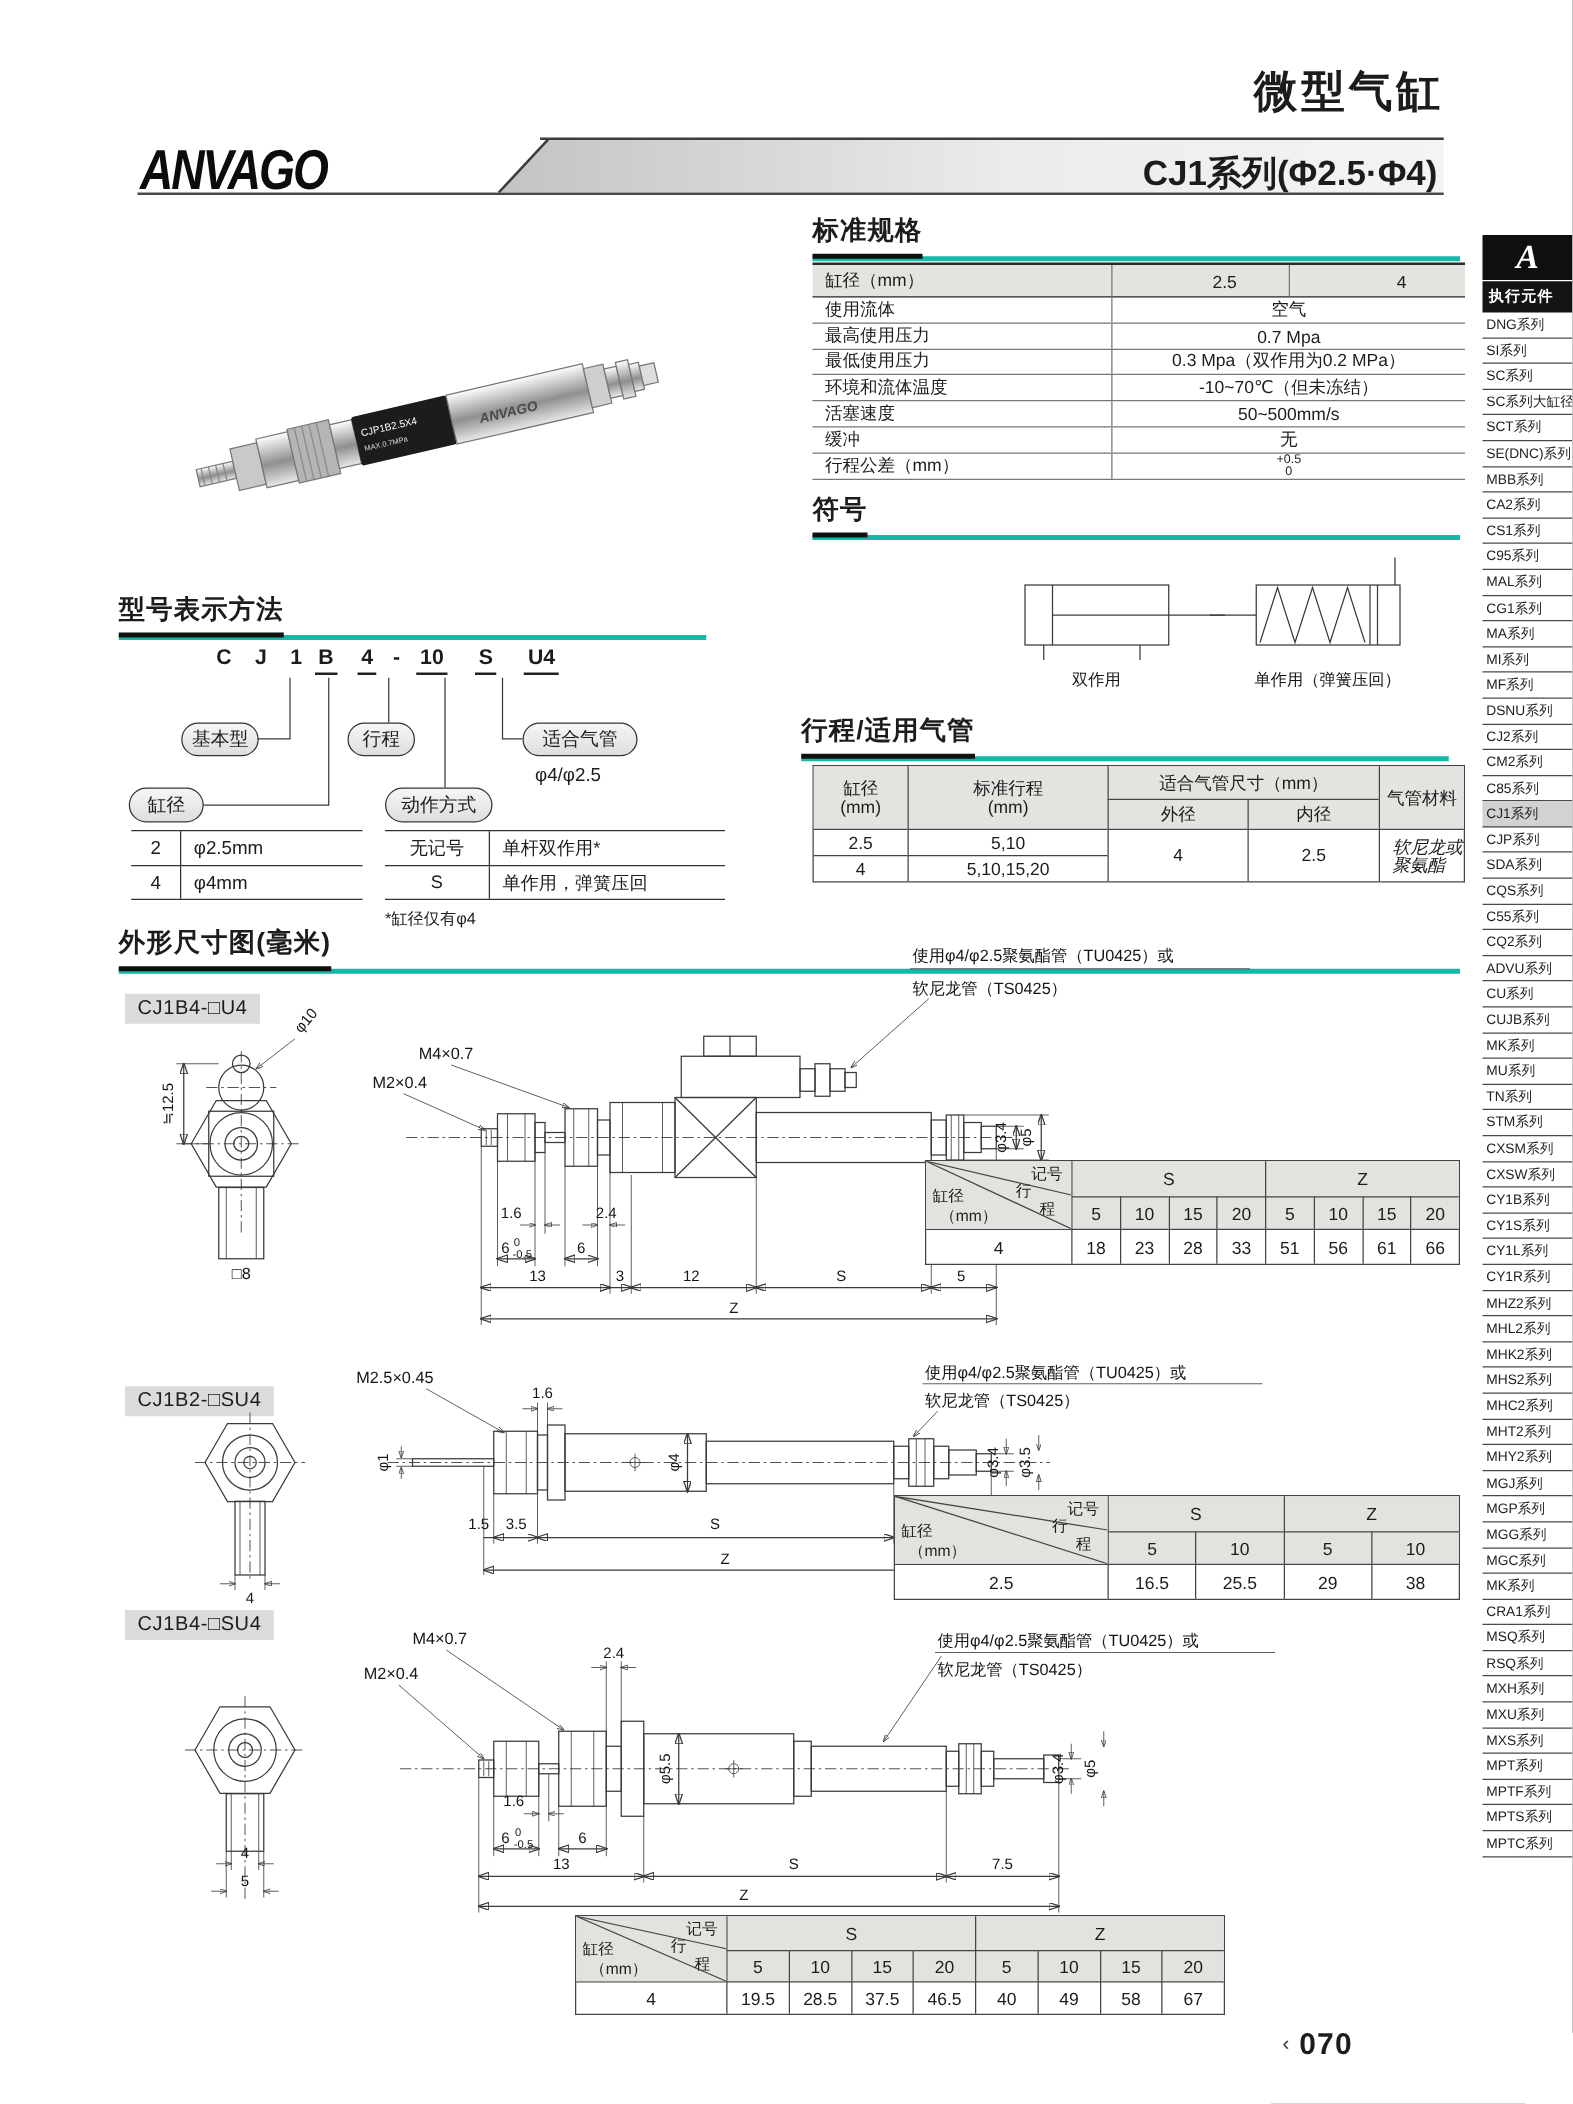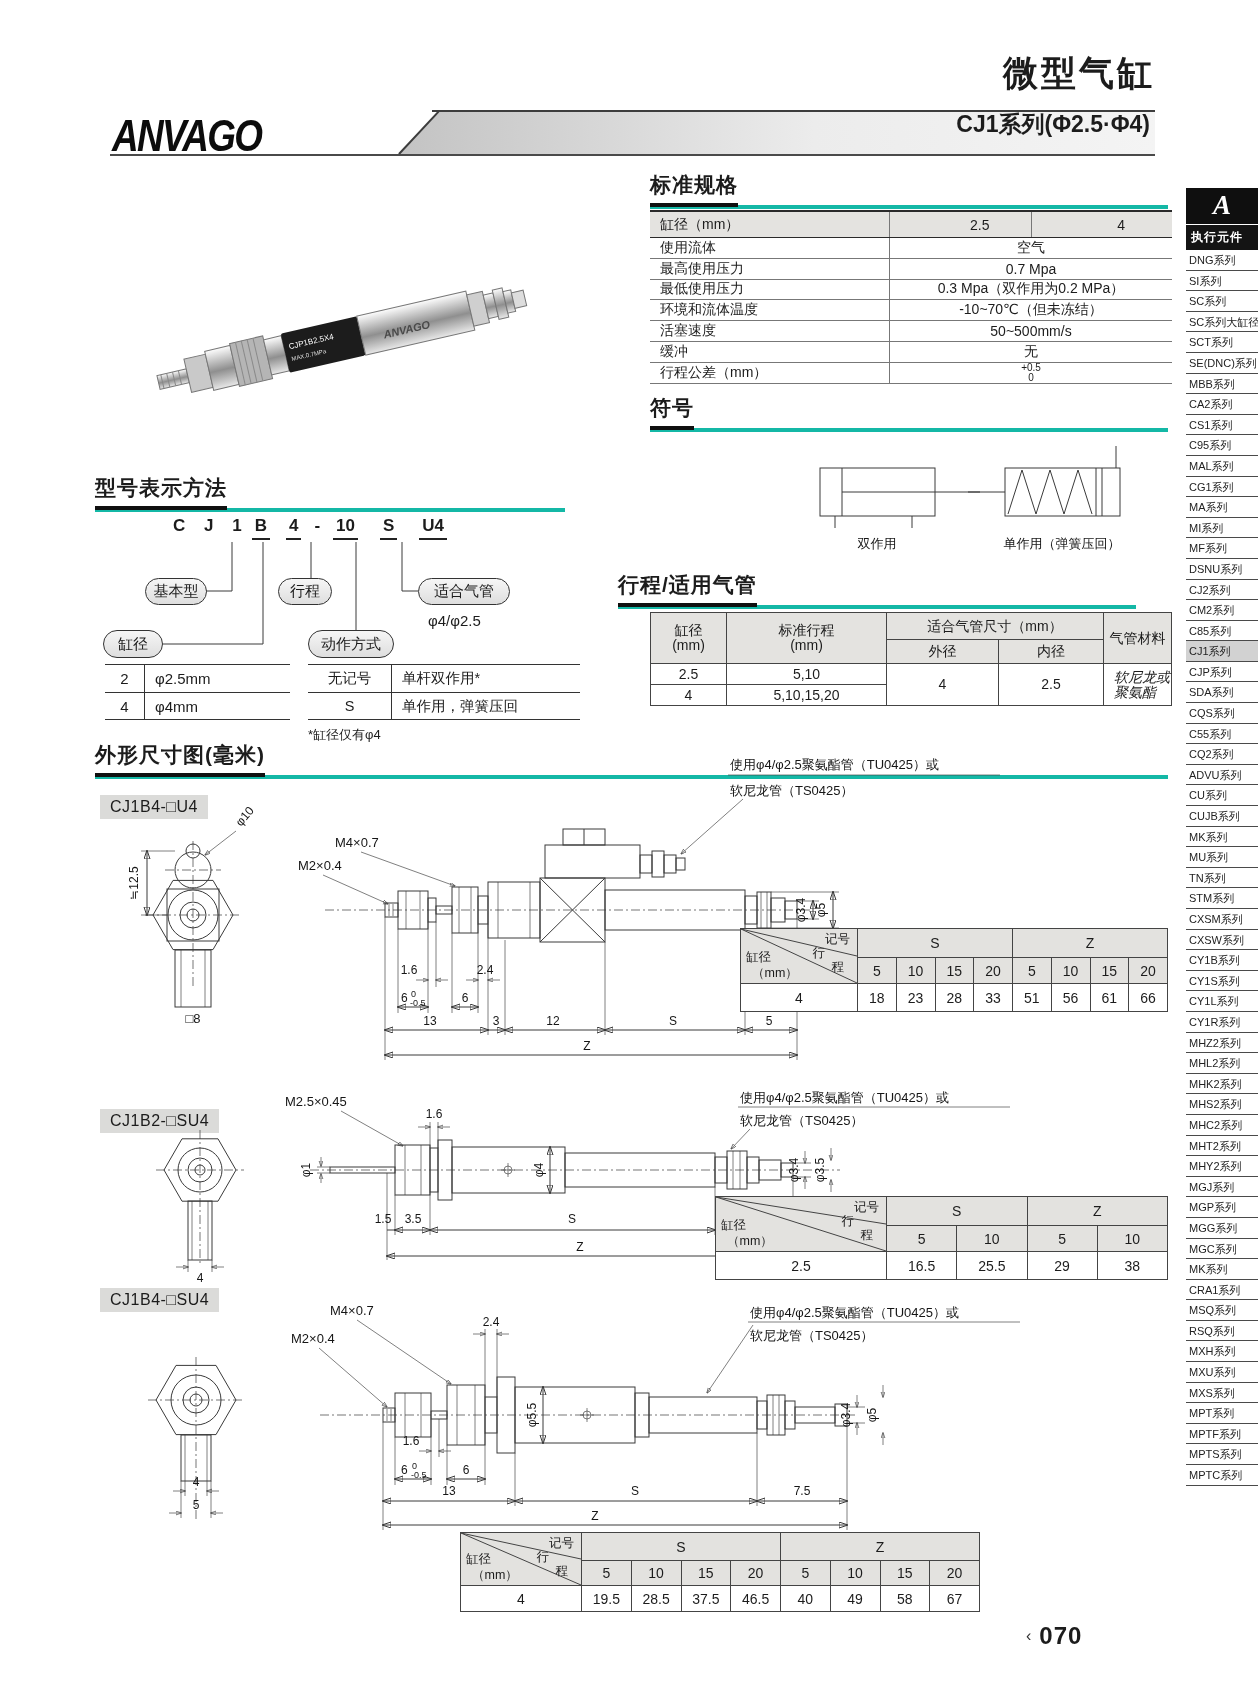--- a/index.html
+++ b/index.html
@@ -10,21 +10,21 @@
 
 
 .logo{left:112px;top:110px;font-size:45px;font-weight:800;font-style:italic;letter-spacing:-2px;
   transform:scaleX(.82);transform-origin:left;color:#0c0c0c;}
 .page-title{top:50px;left:700px;width:455px;text-align:right;font-size:35px;font-weight:bold;letter-spacing:3px;}
 .band{left:398px;top:112px;width:757px;height:42px;background:linear-gradient(90deg,#c3c3c3,#ececec 55%,#f4f4f4);
   clip-path:polygon(40px 0,100% 0,100% 100%,0 100%);}
 .band-topline{left:432px;top:110px;width:723px;border-top:2px solid #3d3d3d;}
 .band-diag{left:399px;top:153px;width:58px;border-top:2px solid #3d3d3d;transform:rotate(-47deg);transform-origin:left center;}
 .band-bottom{left:110px;top:154px;width:1045px;border-top:2px solid #4a4a4a;}
-.series-title{left:700px;top:109px;width:450px;text-align:right;font-size:23px;font-weight:600;}
+.series-title{left:700px;top:120px;width:450px;text-align:right;font-size:28px;font-weight:600;}
 
 
 .sidebar{left:1186px;top:188px;width:72px;}
 .sb-tab{height:36px;background:#0f0f0f;color:#fff;text-align:center;line-height:34px;
   font-family:"Liberation Serif","DejaVu Serif",serif;font-style:italic;font-weight:bold;font-size:27px;}
 .sb-head{margin-top:1px;background:#141414;color:#fff;font-size:12px;font-weight:bold;padding:4px 0 4px 5px;letter-spacing:1px;}
 .sb-item{height:20.6px;line-height:20.5px;font-size:11px;border-bottom:1px solid #4a4a4a;padding-left:3px;white-space:nowrap;overflow:hidden;color:#222;}
 .sb-item.active{background:#d2d2d2;}
 
 
@@ -261,21 +261,21 @@
       <line x1="318" y1="54" x2="355" y2="54"></line>
       <rect x="355" y="30" width="115" height="48"></rect>
       <polyline points="358,76 372,32 386,76 400,32 414,76 428,32 442,76"></polyline>
       <line x1="446" y1="30" x2="446" y2="78"></line>
         <line x1="452" y1="30" x2="452" y2="78"></line>
       <line x1="466" y1="30" x2="466" y2="8"></line>
     </g>
     <text class="mid" x="412" y="110" font-size="15">单作用（弹簧压回）</text>
   </svg>
 
-  <div class="sec-title" style="left:618px;top:572px;width:518px;">
+  <div class="sec-title" style="left:641px;top:572px;width:518px;">
     <span>行程/适用气管</span></div>
   <div class="abs st-table">
     <div class="c hd" style="grid-row:1/3;grid-column:1;">
       <span>缸径</span>
         <span>(mm)</span>
       </div>
     <div class="c hd bl" style="grid-row:1/3;grid-column:2;">
       <span>标准行程</span>
         <span>(mm)</span>
       </div>

